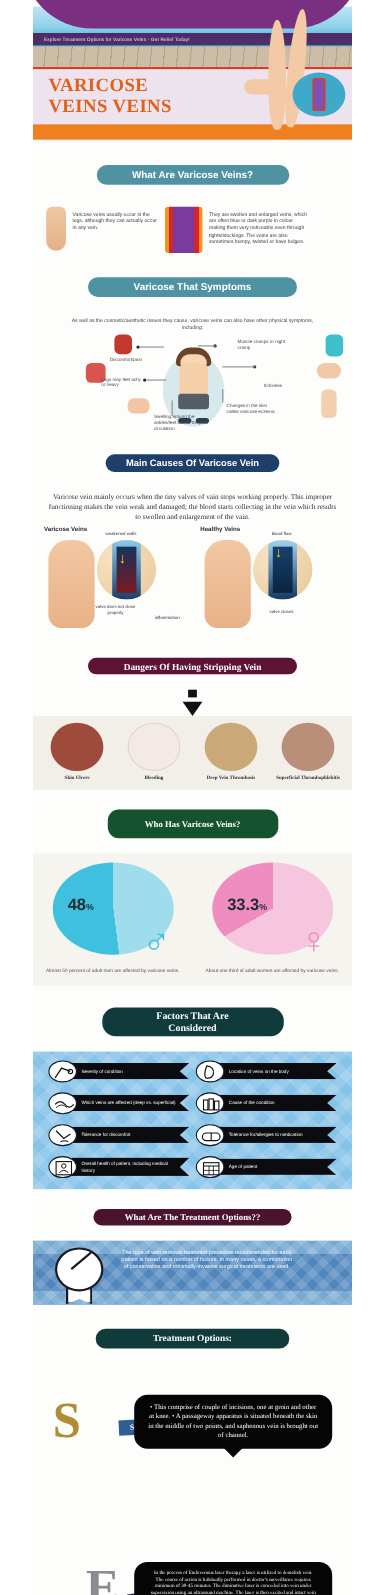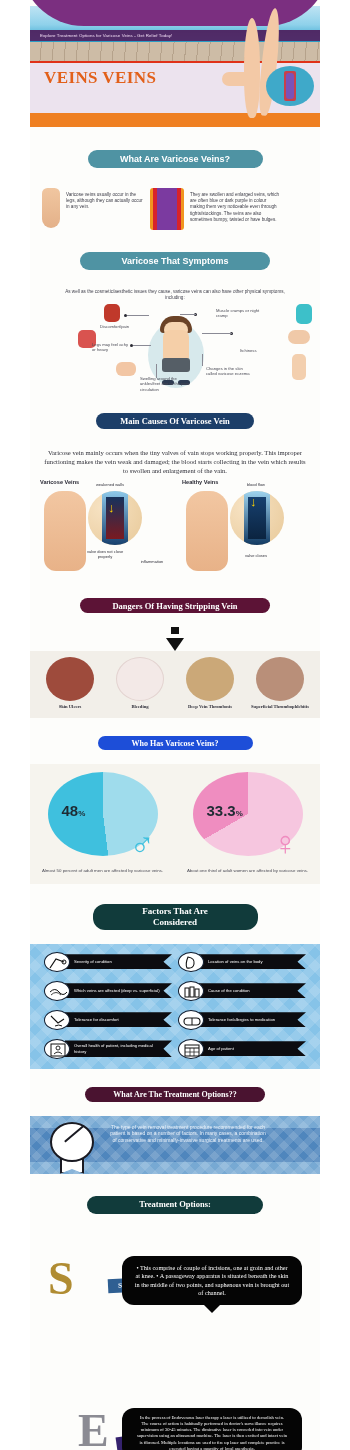--- a/index.html
+++ b/index.html
@@ -75,21 +75,21 @@
     margin: 14px auto; text-align: center; color: #fff;
     font-family: "Liberation Sans", sans-serif; font-weight: bold;
     display: flex; align-items: center; justify-content: center;
   }
   .bar-teal { background: #4f93a3; border-radius: 14px; width: 175px; height: 18px; font-size: 9px; }
   .bar-navy { background: #1d3f69; border-radius: 12px; width: 165px; height: 16px; font-size: 8.5px; }
   .bar-plum {
     background: #4a1330; border-radius: 11px; width: 180px; height: 15px;
     font-size: 8px; font-family: "Liberation Serif", serif;
   }
-  .bar-black { background: #1d4ed8; border-radius: 10px; width: 135px; height: 14px;
+  .bar-black { background: #14532d; border-radius: 10px; width: 135px; height: 26px;
     font-size: 8px; font-family: "Liberation Serif", serif; }
   .bar-maroon { background: #5c1336; border-radius: 10px; width: 190px; height: 15px;
     font-size: 8.5px; font-family: "Liberation Serif", serif; }
   .bar-darkgreen { background: #113b3b; border-radius: 12px; width: 165px; height: 26px;
     font-size: 9px; font-family: "Liberation Serif", serif; line-height: 11px; }
 
   
   .what-row { display: flex; padding: 6px 12px 0 12px; gap: 6px; align-items: flex-start; }
   .what-leg { width: 18px; height: 40px; background: linear-gradient(#f0c6a0,#e4b189); border-radius: 6px 6px 10px 10px; flex: none; }
   .what-txt { font-size: 4.6px; line-height: 6.2px; color: #3b3b46; width: 78px; padding-top: 4px; }
@@ -216,20 +216,21 @@
   <div class="hero">
     <div class="hero-sky"></div>
     <div class="hero-sea"></div>
     <div class="hero-deck"></div>
     <div class="hero-arc"></div>
     <div class="hero-banner">Explore Treatment Options for Varicose Veins - Get Relief Today!</div>
     <div class="hero-redline"></div>
     <div class="hero-body"></div>
     <div class="hero-orange"></div>
     <div class="hero-title">
+      <div>VARICOSE</div>
       <div>VEINS VEINS</div>
     </div>
     <div class="hero-legs">
       <div class="leg-shape" style="left:52px;top:20px;width:16px;height:100px;"></div>
       <div class="leg-shape" style="left:70px;top:10px;width:15px;height:108px;transform:rotate(6deg);"></div>
       <div class="leg-shape" style="left:30px;top:74px;width:34px;height:14px;border-radius:8px;"></div>
     </div>
     <div class="hero-bubble">
           <i></i>
         </div>
@@ -281,21 +282,21 @@
       <div class="sym-line" style="left:126px;top:60px;width:1px;height:14px;"></div>
       <div class="sym-lbl" style="left:110px;top:72px;width:52px;">Swelling around the ankles/feet due to the poor circulation</div>
 
       <div class="sym-ico" style="right:14px;top:50px;width:14px;height:26px;background:#f3cfae;border-radius:5px;"></div>
       <div class="sym-line" style="left:172px;top:50px;width:1px;height:12px;"></div>
       <div class="sym-lbl" style="left:176px;top:62px;width:44px;">Changes in the skin called varicose eczema</div>
     </div>
   </div>
 
   <div>
-    <div class="bar bar-navy" style="width:158px;font-family:Liberation Serif, serif;">Main Causes Of Varicose Vein</div>
+    <div class="bar bar-navy" style="width:158px;">Main Causes Of Varicose Vein</div>
     <div class="causes-p">Varicose vein mainly occurs when the tiny valves of vain stops working properly. This improper functioning makes the vein weak and damaged; the blood starts collecting in the vein which results to swollen and enlargement of the vain.</div>
     <div class="vein-cmp">
       <div class="vc-label" style="left:10px;top:0px;">Varicose Veins</div>
       <div class="vc-label" style="left:152px;top:0px;">Healthy Veins</div>
 
       <div class="vc-leg" style="left:14px;top:12px;"></div>
       <div class="vc-circle" style="left:58px;top:12px;">
         <div class="vc-vessel"></div>
             <div class="vc-core"></div>
         <div class="vc-arrow" style="left:20px;top:10px;">↓</div>

